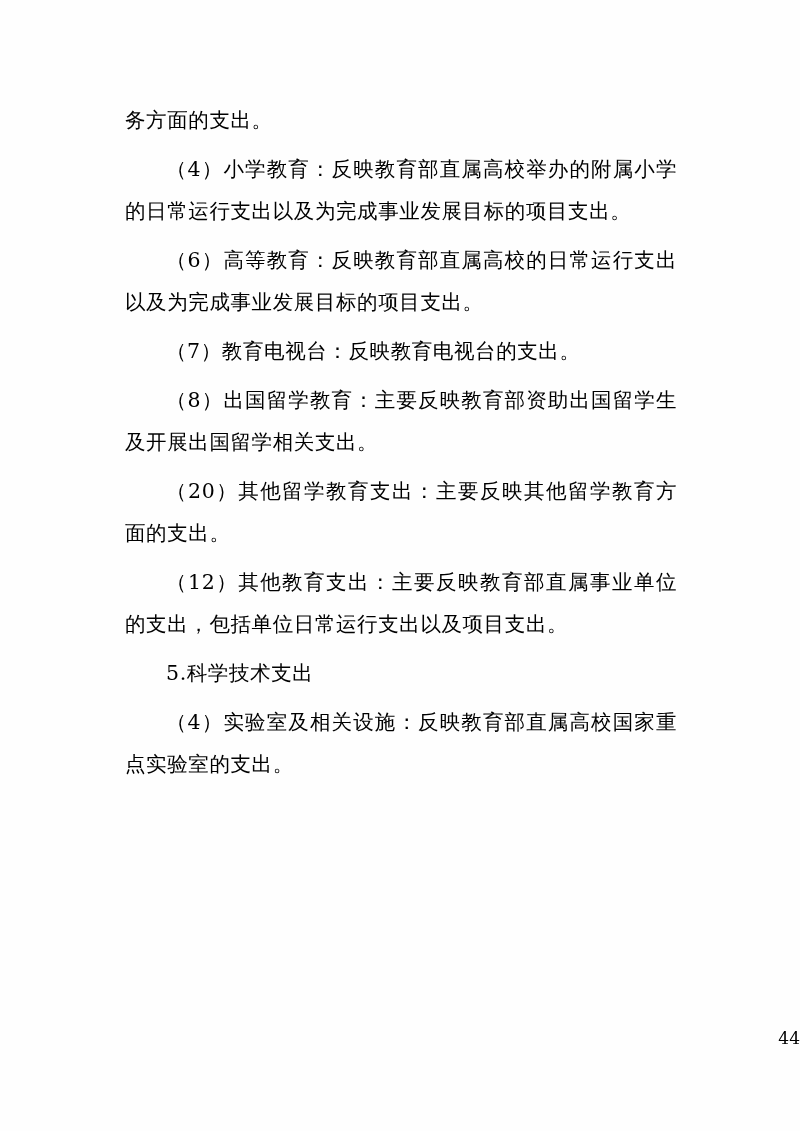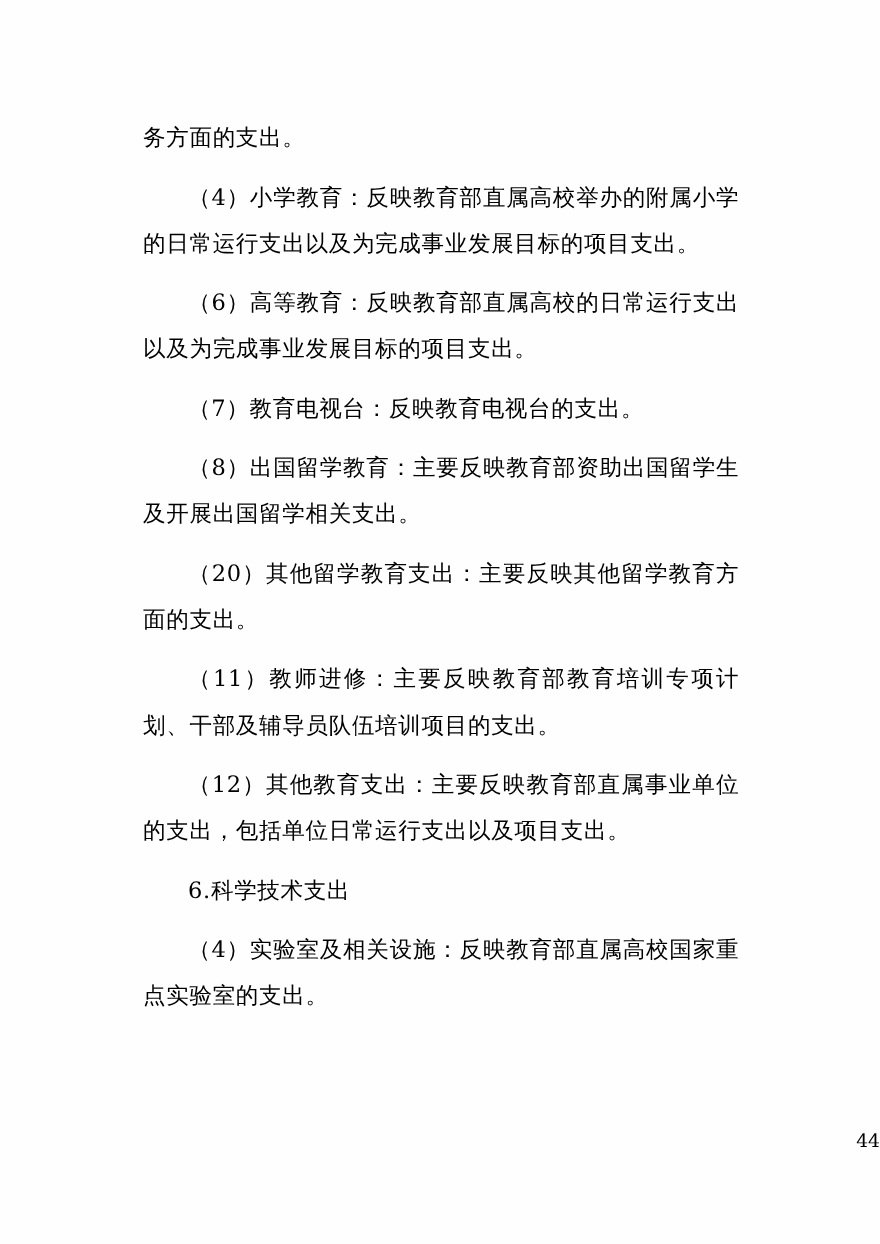--- a/index.html
+++ b/index.html
@@ -28,21 +28,21 @@
     left: 118px;
     top: 92px;
     width: 566px;
   }
   .para {
     font-size: 20.5px;
     line-height: 42px;
     letter-spacing: 0.6px;
     text-align: justify;
     text-justify: inter-ideograph;
-    margin: 12px;
+    margin: 7px;
     white-space: pre-wrap;
     word-break: break-all;
   }
   .indent2 {
     text-indent: 41px;
   }
   .pagenum {
     position: absolute;
     left: 0;
     top: 1028px;
@@ -57,19 +57,18 @@
 <body>
 
 <div class="page">
   <div class="content">
     <p class="para">务方面的支出。</p>
     <p class="para indent2">（4）小学教育：反映教育部直属高校举办的附属小学的日常运行支出以及为完成事业发展目标的项目支出。</p>
     <p class="para indent2">（6）高等教育：反映教育部直属高校的日常运行支出以及为完成事业发展目标的项目支出。</p>
     <p class="para indent2">（7）教育电视台：反映教育电视台的支出。</p>
     <p class="para indent2">（8）出国留学教育：主要反映教育部资助出国留学生及开展出国留学相关支出。</p>
     <p class="para indent2">（20）其他留学教育支出：主要反映其他留学教育方面的支出。</p>
-    <p class="para indent2">（11）教师进修：主要反映教育部教育培训专项计划、干部及辅导员队伍培训项目的支出。</p>
     <p class="para indent2">（12）其他教育支出：主要反映教育部直属事业单位的支出，包括单位日常运行支出以及项目支出。</p>
-    <p class="para indent2">6.科学技术支出</p>
+    <p class="para indent2">5.科学技术支出</p>
     <p class="para indent2">（4）实验室及相关设施：反映教育部直属高校国家重点实验室的支出。</p>
   </div>
   <div class="pagenum">44</div>
 </div>
 
 </body></html>

